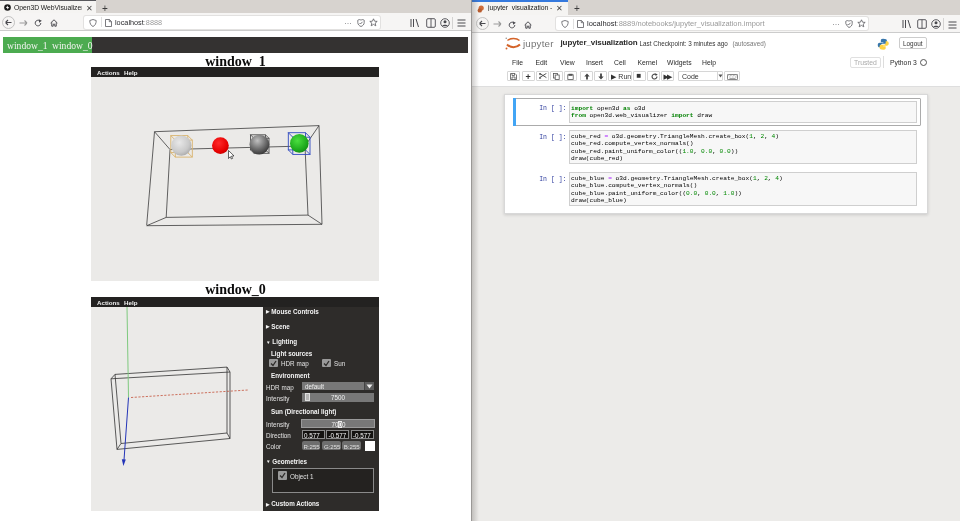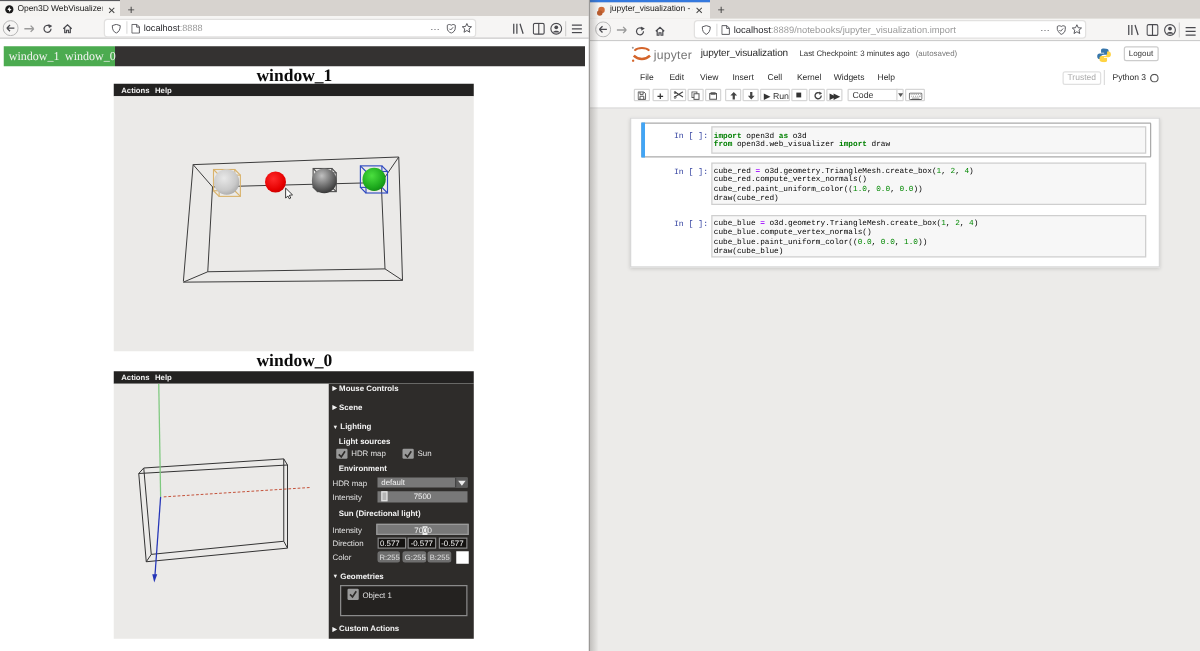--- a/index.html
+++ b/index.html
@@ -355,21 +355,21 @@
 
     <div class="abs" style="left:0; top:33px; width:488px; height:53px; background:#fff;"></div>
 
     <svg class="abs" style="left:32px; top:36px;" width="52" height="15" viewBox="0 0 104 30">
       <path d="M7 9 C13 3.5 25 3.5 31 9" stroke="#d4642a" stroke-width="3" fill="none"></path>
       <path d="M6 17 C13 24 25 24 32 17" stroke="#d4642a" stroke-width="4" fill="none"></path>
       <circle cx="4.5" cy="4.5" r="1.6" fill="#989898"></circle>
       <circle cx="5" cy="25" r="1.9" fill="#d4642a"></circle>
       <text x="38" y="22.5" font-size="19.5" fill="#757575" font-family="Liberation Sans" letter-spacing="0.4">jupyter</text>
     </svg>
-    <div class="abs" style="left:88.5px; top:37.5px; font-size:8px; font-weight:normal; letter-spacing:-0.1px; color:#2a2a2a;">jupyter_visualization</div>
+    <div class="abs" style="left:88.5px; top:37.5px; font-size:8px; font-weight:bold; letter-spacing:-0.1px; color:#2a2a2a;">jupyter_visualization</div>
     <div class="abs" style="left:167.5px; top:39.5px; font-size:6.3px; color:#333;">Last Checkpoint: 3 minutes ago</div>
     <div class="abs" style="left:260.5px; top:39.5px; font-size:6.3px; color:#777;">(autosaved)</div>
 
     <svg class="abs" style="left:404.5px; top:37.5px;" width="12.5" height="12.5" viewBox="0 0 13 13">
       <path d="M6.3 0.8 C3.8 0.8 4 2 4 2.8 V4.3 H6.6 V4.9 H2.8 C1.6 4.9 0.8 5.8 0.8 7.2 C0.8 8.7 1.5 9.6 2.7 9.6 H4 V7.9 C4 6.7 5 6 6.2 6 H8.7 C9.7 6 10.3 5.3 10.3 4.3 V2.8 C10.3 1.5 9.2 0.8 6.3 0.8 Z" fill="#3776ab"></path>
       <path d="M6.7 12.2 C9.2 12.2 9 11 9 10.2 V8.7 H6.4 V8.1 H10.2 C11.4 8.1 12.2 7.2 12.2 5.8 C12.2 4.3 11.5 3.4 10.3 3.4 H9 V5.1 C9 6.3 8 7 6.8 7 H4.3 C3.3 7 2.7 7.7 2.7 8.7 V10.2 C2.7 11.5 3.8 12.2 6.7 12.2 Z" fill="#ffd343"></path>
     </svg>
     <div class="abs" style="left:427px; top:36.5px; width:27.5px; height:12.5px; border:1px solid #ccc; border-radius:2px; background:#fff; font-size:6.4px; color:#333; text-align:center; line-height:11.5px;">Logout</div>
 
     <div class="jmenu" style="left:40px;">File</div>

